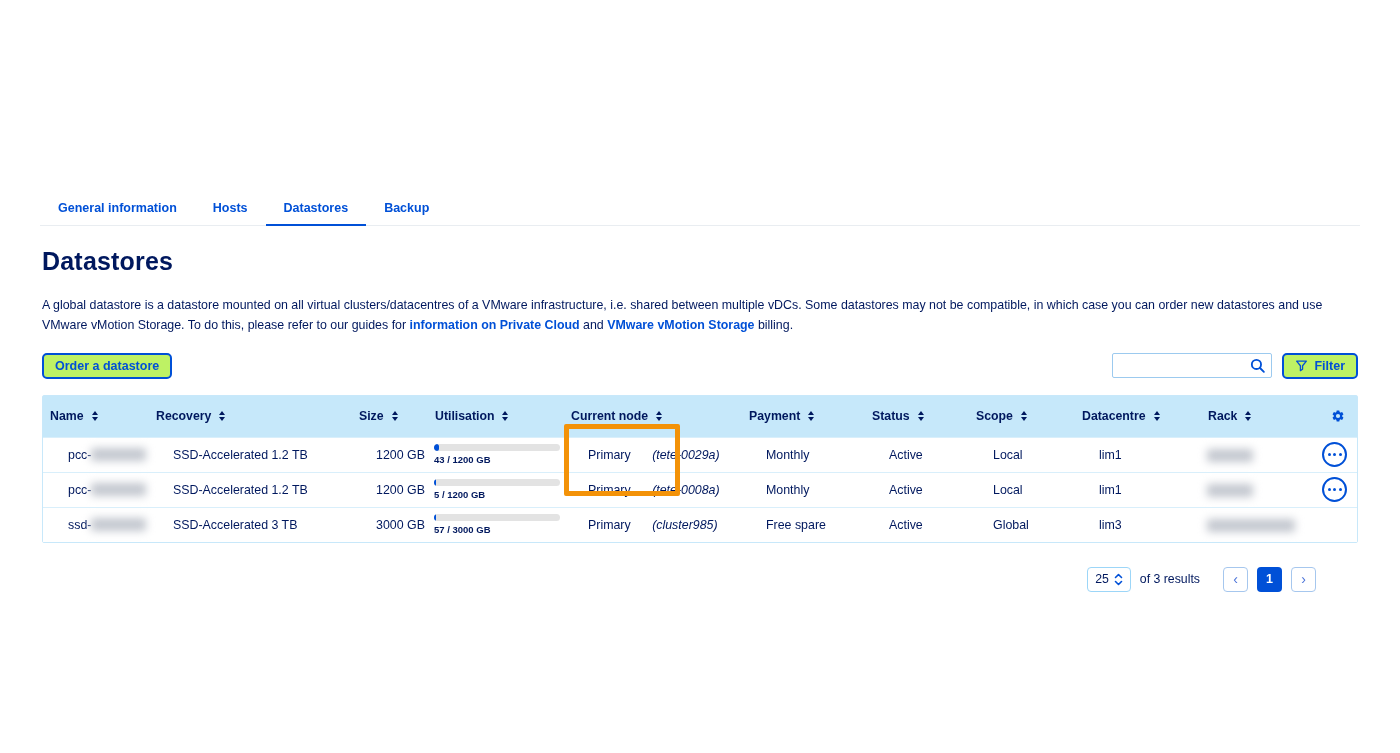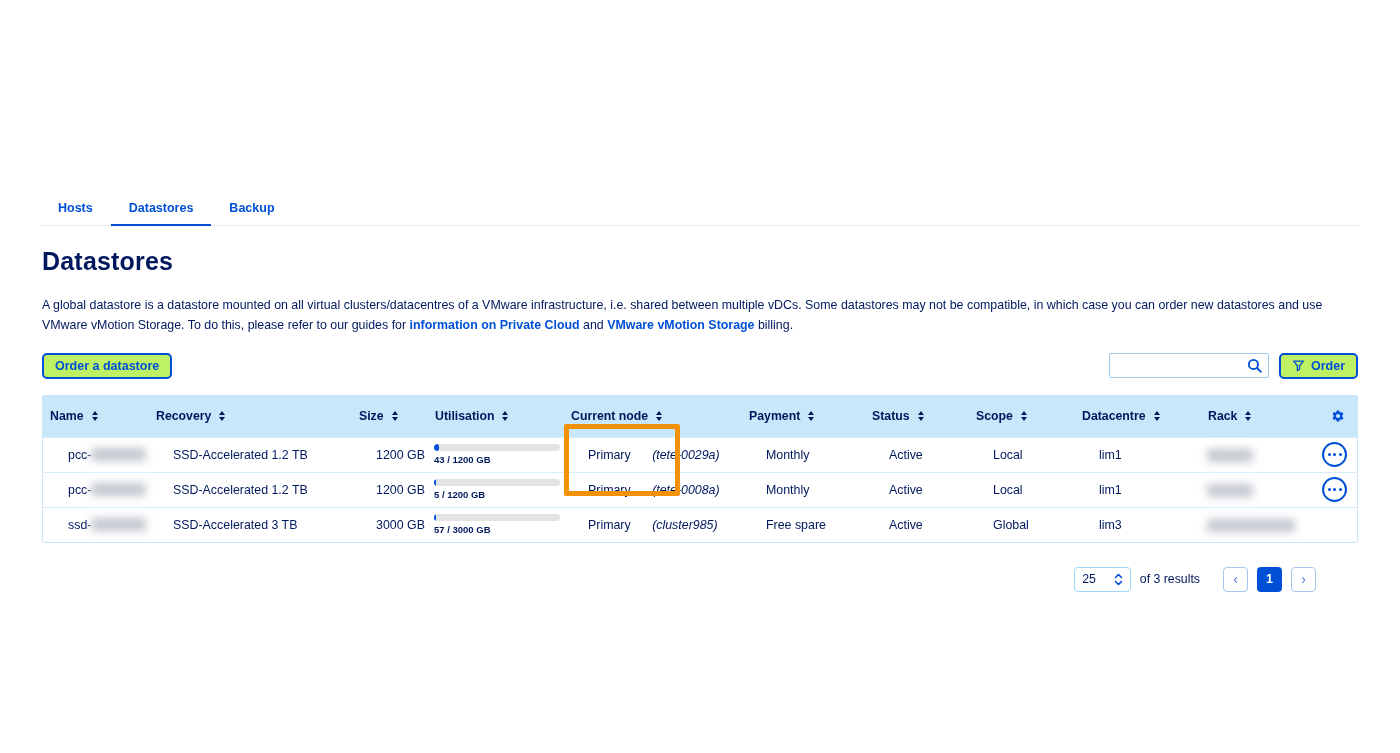--- a/index.html
+++ b/index.html
@@ -82,41 +82,42 @@
 
   .highlight-box {
     position:absolute; left:521px; top:28px; width:116px; height:72px;
     border:5px solid #f39208; border-radius:2px; pointer-events:none;
   }
 
   
   .pagination { margin:24px 42px 0 0; display:flex; justify-content:flex-end; align-items:center; gap:9px; }
   .page-size {
     min-width:42px; height:25px; border:1px solid #9cd6f8; border-radius:4px; background:#fff;
-    display:flex; align-items:center; justify-content:center; gap:18px; padding:0 7px;
+    display:flex; align-items:center; justify-content:center; gap:5px; padding:0 7px;
     font-size:12.3px; color:#00185e; cursor:pointer;
   }
   .results-text { font-size:12.3px; color:#00185e; margin-right:14px; }
   .pg-btn {
     width:25px; height:25px; border:1px solid #a6c7ee; border-radius:4px; background:#fff;
     color:#4c74d9; font-size:14px; line-height:1; display:flex; align-items:center; justify-content:center;
     cursor:pointer; font-family:inherit;
   }
   .pg-current {
     width:25px; height:25px; border:none; border-radius:4px; background:#0050d7; color:#fff;
     font-size:12.5px; font-weight:bold; display:flex; align-items:center; justify-content:center; cursor:pointer;
     font-family:inherit;
   }
 </style>
 </head>
 <body>
 
 <div class="page">
 
   <nav class="tabs" id="tabs">
+      <button class="tab">General information</button>
       <button class="tab">Hosts</button>
       <button class="tab active">Datastores</button>
       <button class="tab">Backup</button>
     </nav>
 
   <div class="content">
     <h1 class="page-title">Datastores</h1>
 
     <p class="desc"><span>A global datastore is a datastore mounted on all virtual clusters/datacentres of a VMware infrastructure, i.e. shared between multiple vDCs. Some datastores may not be compatible, in which case you can order new datastores and use VMware vMotion Storage. To do this, please refer to our guides for </span><a>information on Private Cloud</a><span> and </span><a>VMware vMotion Storage</a><span> billing.</span></p>
 
@@ -127,21 +128,21 @@
           <input type="text" placeholder="" style="">
           <svg class="search-icon" width="17" height="17" viewBox="0 0 24 24" fill="none" stroke="#0050d7" stroke-width="2.6" stroke-linecap="round">
             <circle cx="10.5" cy="10.5" r="6.5"></circle>
               <line x1="15.5" y1="15.5" x2="21" y2="21"></line>
           </svg>
         </div>
         <button class="btn-outline">
           <svg width="13" height="13" viewBox="0 0 24 24" fill="none" stroke="#0050d7" stroke-width="2.4" stroke-linejoin="round">
             <path d="M3 4 H21 L14 12.5 V19 L10 21.5 V12.5 Z"></path>
           </svg>
-          <span>Order</span>
+          <span>Filter</span>
         </button>
       </div>
     </div>
 
     <div class="table-wrap">
       <div class="grid-row thead" id="thead" style="background: rgb(198, 232, 250);">
           <div class="th">
             <span>Name</span>
             <span class="sort">
               <i class="up"></i>

